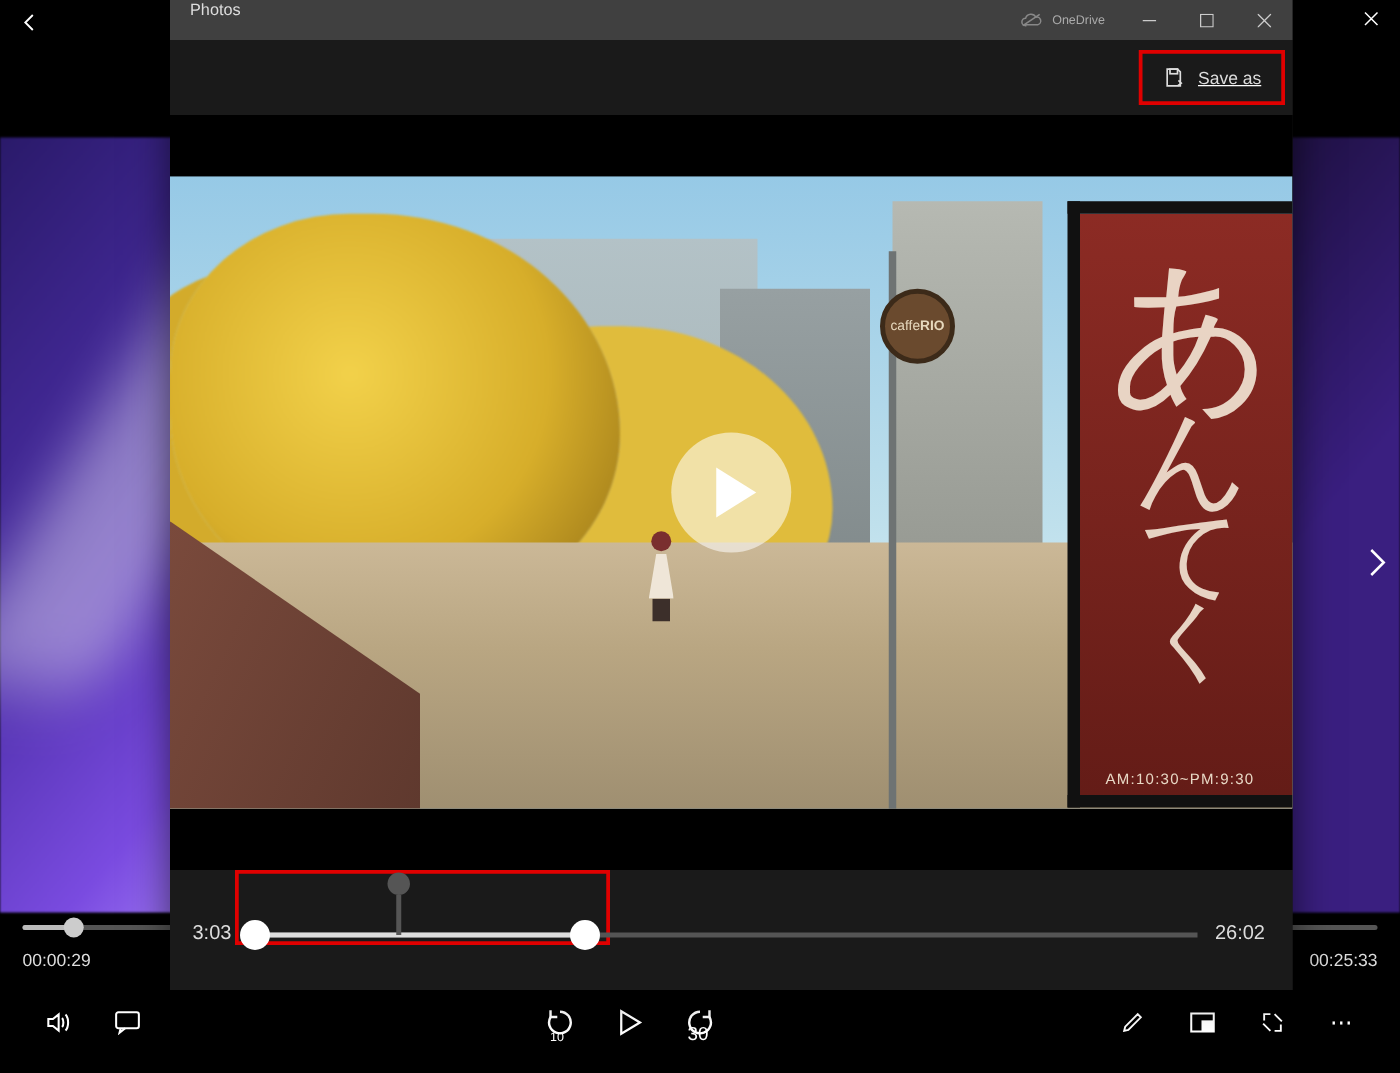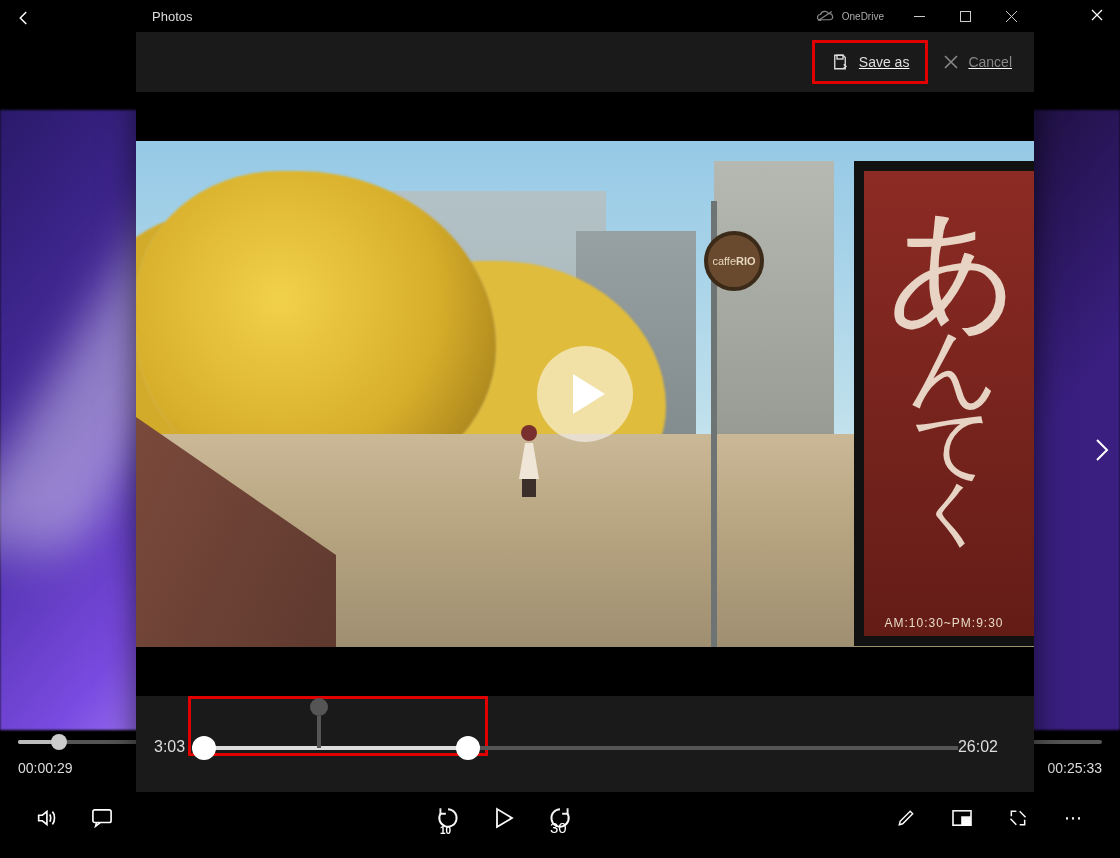--- a/index.html
+++ b/index.html
@@ -74,23 +74,23 @@
 
   
   .inner {
     position: absolute;
     left: 136px; top: 0; width: 898px; height: 792px;
     background: #1a1a1a;
     box-shadow: 0 0 30px rgba(0,0,0,.6);
     display:flex;flex-direction:column;
   }
   .titlebar{
-    height:32px;display:flex;align-items:center;padding-left:16px;
+    height:32px;display:flex;padding-left:16px;
     font-size:13px;color:#ddd;position:relative;
-    background:#000000;
+    background:#404040;
   }
   .titlebar .onedrive{
     position:absolute;right:150px;top:0;height:32px;
     display:flex;align-items:center;gap:8px;font-size:10px;color:#aaa;
   }
   .winbtns{position:absolute;right:0;top:0;height:32px;display:flex;}
   .winbtn{width:46px;height:32px;display:flex;align-items:center;justify-content:center;color:#ccc;}
 
   .actionbar{
     height:60px;display:flex;align-items:center;justify-content:flex-end;
@@ -164,21 +164,21 @@
 
   
   .trim-area{
     height:96px;background:#1a1a1a;position:relative;
     padding:16px 18px;
   }
   .trim-time-left,.trim-time-right{
     position:absolute;top:42px;font-size:16px;color:#ddd;
   }
   .trim-time-left{left:18px;}
-  .trim-time-right{right:36px;}
+  .trim-time-right{right:22px;}
   .trim-track{
     position:absolute;left:66px;right:76px;top:50px;height:4px;background:#555;
   }
   .trim-selected{
     position:absolute;left:66px;width:265px;top:50px;height:4px;background:#ddd;
   }
   .trim-handle{
     position:absolute;top:40px;width:24px;height:24px;border-radius:50%;background:#fff;
   }
   .trim-handle.start{left:56px;}
@@ -243,21 +243,21 @@
           </svg>
       </div>
       <div class="ctrl-btn">
         <svg width="22" height="20" viewBox="0 0 24 22" fill="none" stroke="#fff" stroke-width="1.8">
             <rect x="2" y="2" width="20" height="14" rx="2"></rect>
             <path d="M6 16l-1 4 5-4"></path>
           </svg>
       </div>
     </div>
     <div class="ctrl-group">
-      <div class="ctrl-btn" style="position:relative;font-weight:bold;">
+      <div class="ctrl-btn" style="position:relative;">
         <svg width="26" height="26" viewBox="0 0 24 24" fill="none" stroke="#fff" stroke-width="1.8">
             <path d="M12 4a8 8 0 1 1-7 4"></path>
             <path d="M5 3v5h5"></path>
           </svg>
         <span style="position:absolute;bottom:-4px;left:6px;font-size:10px;">10</span>
       </div>
       <div class="ctrl-btn">
         <svg width="20" height="22" viewBox="0 0 20 22" fill="none" stroke="#fff" stroke-width="1.8">
             <path d="M3 2l15 9-15 9V2z"></path>
           </svg>
@@ -323,28 +323,20 @@
     <div class="actionbar">
       <div class="action highlight-saveas">
         <span>
           <svg width="18" height="18" viewBox="0 0 24 24" fill="none" stroke="#ddd" stroke-width="1.8">
               <path d="M5 3h11l3 3v15H5V3z"></path>
               <rect x="8" y="3" width="8" height="5"></rect>
               <path d="M16 21l4-3-3-3"></path>
             </svg>
         </span>
         <span>Save as</span>
-      </div>
-      <div class="action cancel">
-        <span>
-          <svg width="14" height="14" viewBox="0 0 14 14" stroke="#888" stroke-width="1.6">
-              <path d="M1 1l12 12M13 1L1 13"></path>
-            </svg>
-        </span>
-        <span>Cancel</span>
       </div>
     </div>
 
     <div class="video-wrap">
       <div class="frame">
         <div class="sky"></div>
         <div class="bldg-left"></div>
         <div class="bldg-mid"></div>
         <div class="bldg-right1"></div>
         <div class="trees-left"></div>

